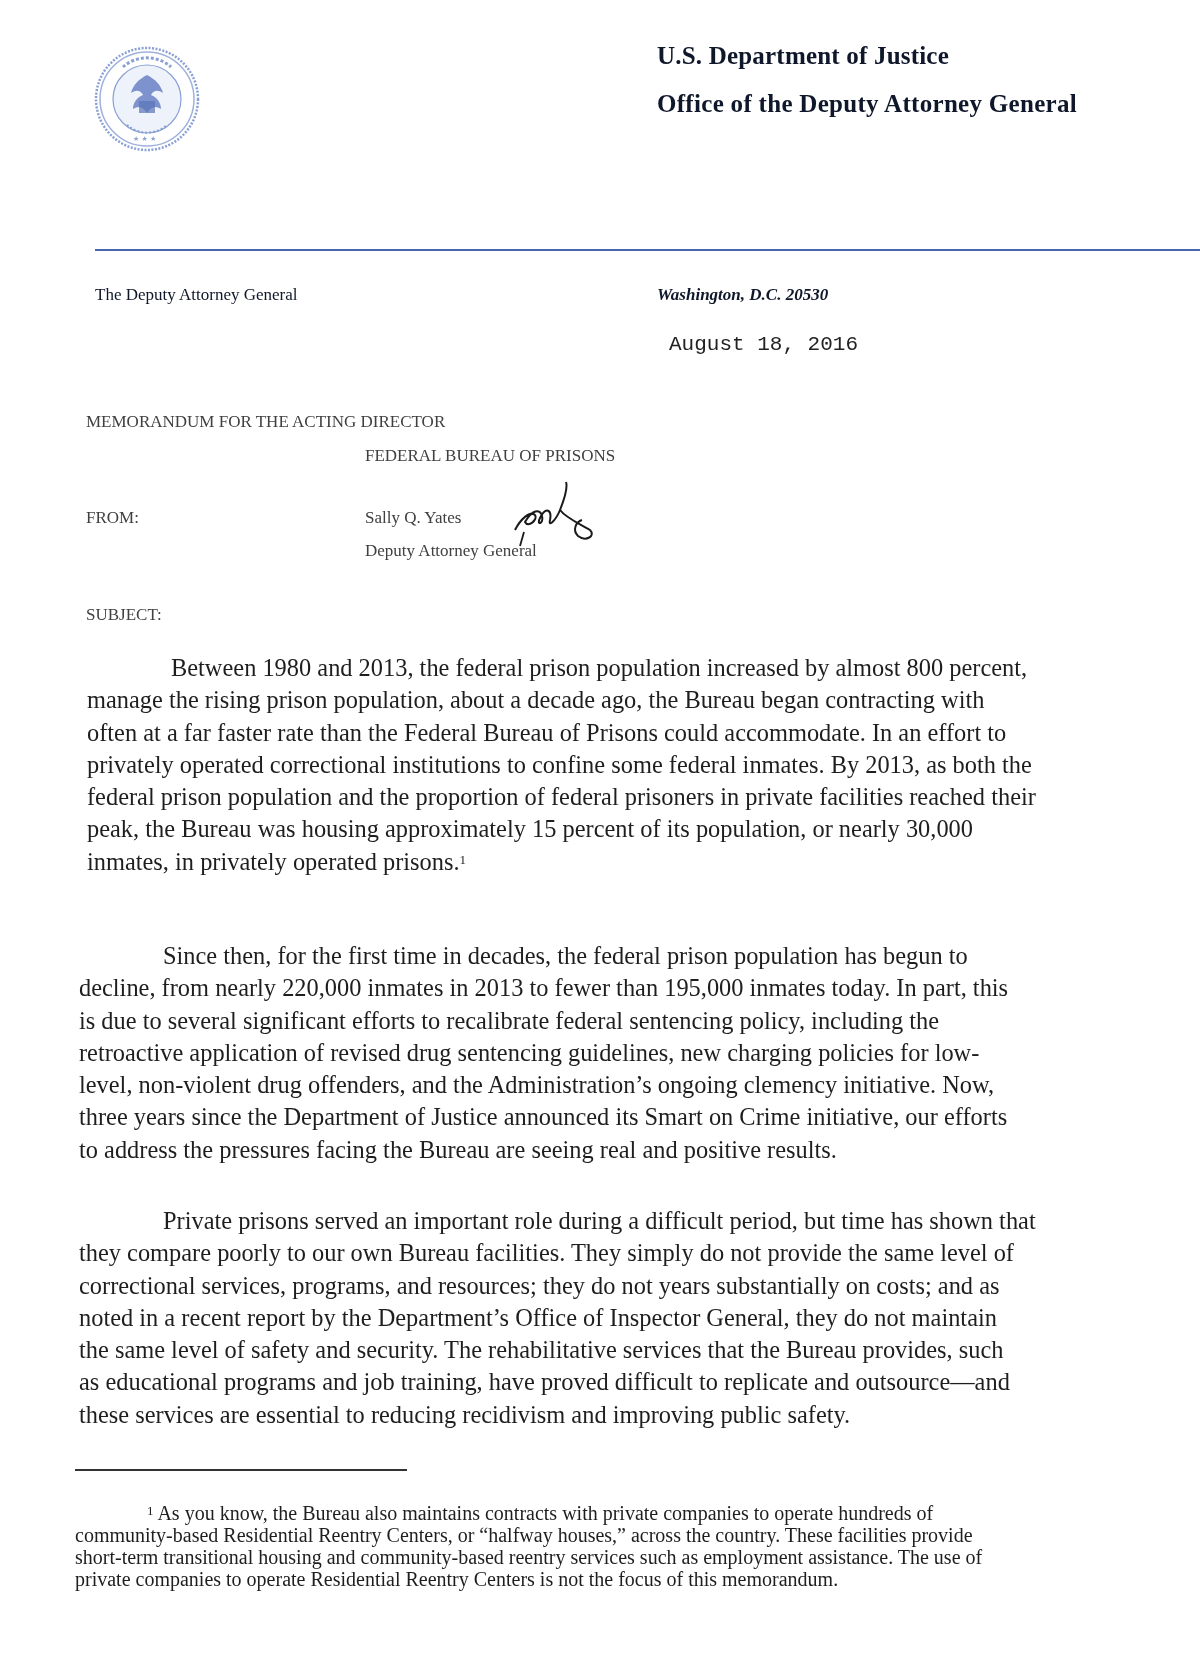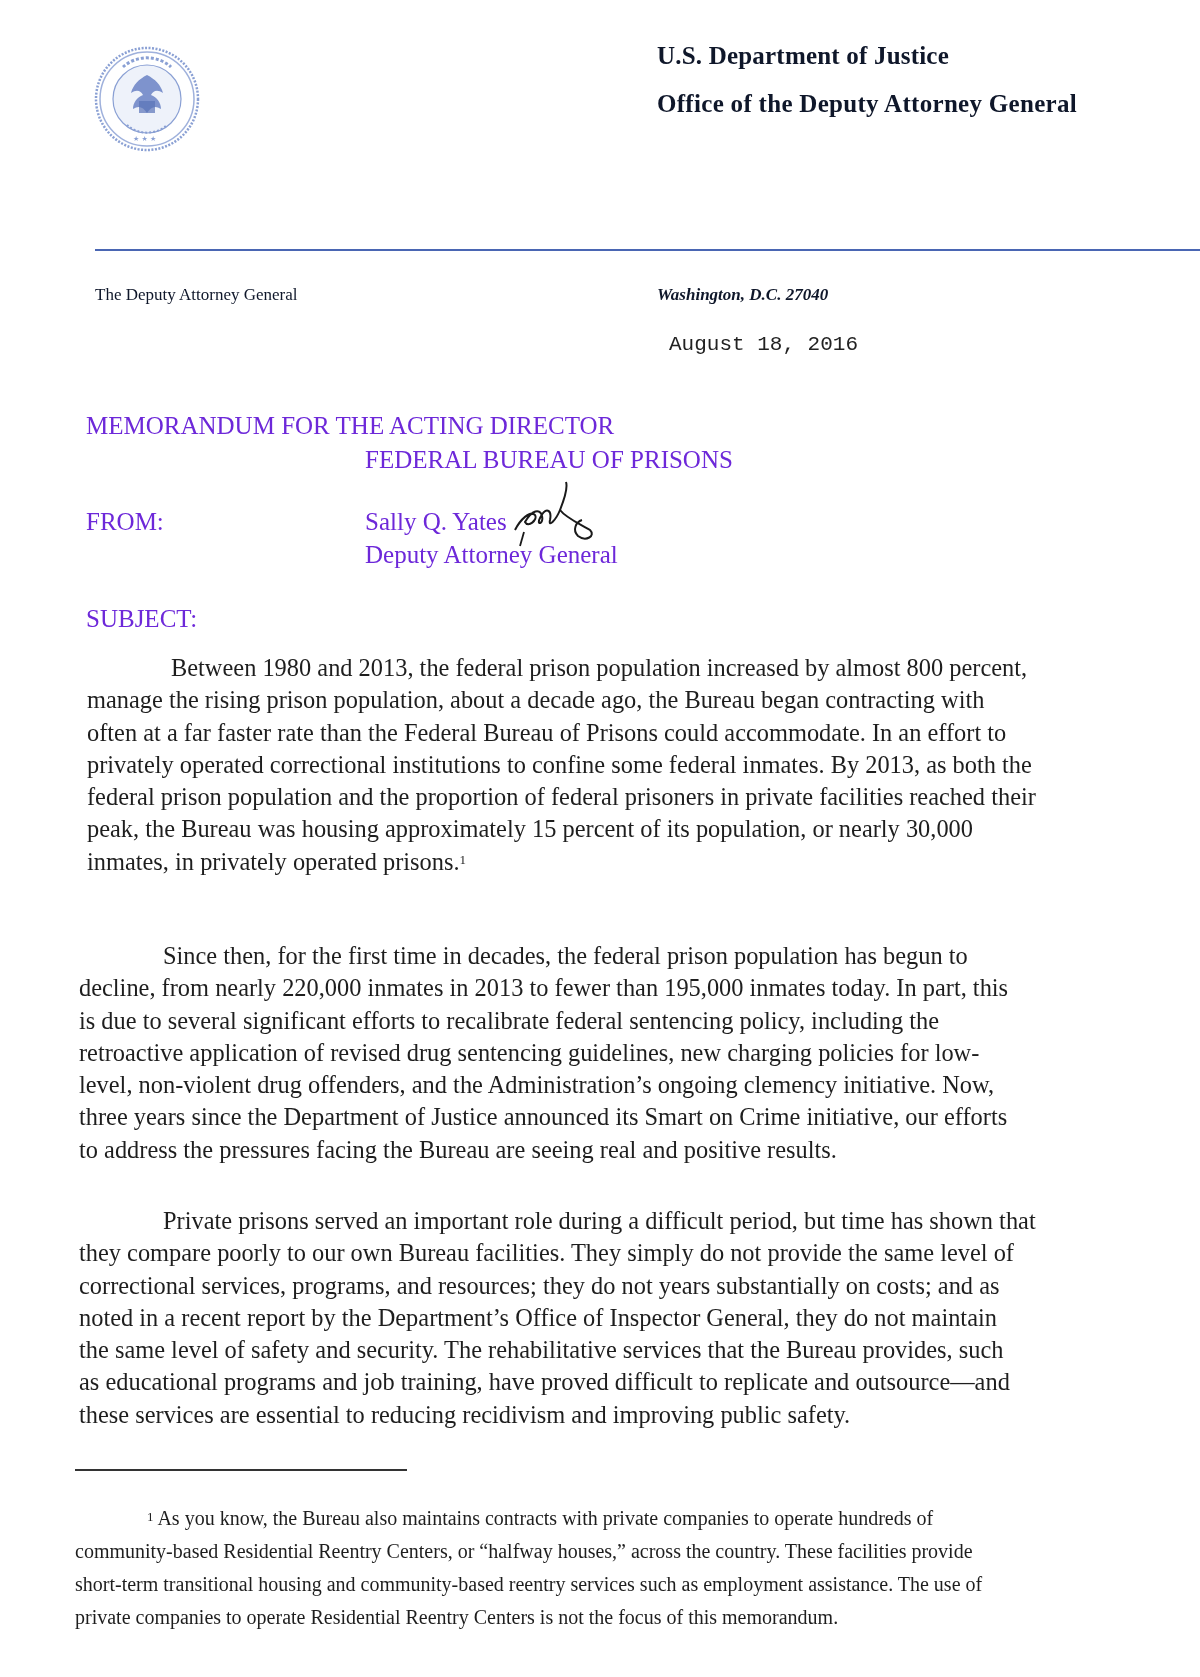--- a/index.html
+++ b/index.html
@@ -11,41 +11,41 @@
     .mono { font-family: "Liberation Mono", "DejaVu Sans Mono", monospace; margin-left: 12px; }
 
     .seal { left: 93px; top: 45px; width: 108px; height: 108px; }
     .hdr-title { left: 657px; top: 42px; font-size: 25px; font-weight: bold; letter-spacing: 0.2px; white-space: nowrap; }
     .hdr-sub { left: 657px; top: 90px; font-size: 25px; font-weight: bold; letter-spacing: 0.3px; white-space: nowrap; }
     .rule { left: 95px; top: 249px; width: 1105px; height: 2px; background: #4a66b3; }
     .office { left: 95px; top: 285px; font-size: 17px; white-space: nowrap; }
     .city { left: 657px; top: 285px; font-size: 17px; font-style: italic; font-weight: bold; white-space: nowrap; }
     .date { left: 657px; top: 333px; font-size: 21px; color: #222; white-space: nowrap; }
 
-    .txt { color: #6d28d9; font-size: 25px; white-space: nowrap; }
+    .txt { color: #404040; font-size: 17px; white-space: nowrap; }
     .memo-label { left: 86px; top: 412px; }
     .memo-to2 { left: 365px; top: 446px; }
     .from-label { left: 86px; top: 508px; }
     .from-name { left: 365px; top: 508px; }
     .from-title { left: 365px; top: 541px; }
     .subj-label { left: 86px; top: 605px; }
     .subj-value { left: 365px; top: 605px; text-decoration: underline; text-underline-offset: 4px; }
 
     .signature { left: 510px; top: 480px; width: 100px; height: 70px; }
 
     .para { left: 79px; width: 1060px; font-size: 24.4px; line-height: 32.3px; color: #1e1e1e; text-align: left; }
     .p1 { top: 652px; margin-left: 8px; }
     .p2 { top: 940px; }
     .p3 { top: 1205px; }
     .para .line { display: block; white-space: nowrap; }
     .para .line.first { padding-left: 84px; }
     sup { font-size: 13px; vertical-align: top; position: relative; top: -2px; }
 
     .fn-rule { left: 75px; top: 1469px; width: 332px; height: 1.5px; background: #333; }
-    .footnote { left: 75px; top: 1502px; width: 1060px; font-size: 20px; line-height: 33px; color: #1e1e1e; }
+    .footnote { left: 75px; top: 1502px; width: 1060px; font-size: 20px; line-height: 22px; color: #1e1e1e; }
     .footnote .line { display: block; white-space: nowrap; }
     .footnote .line.first { padding-left: 72px; }
   </style>
 </head>
 <body>
 
 <div class="page">
 
   <svg class="abs seal" viewBox="0 0 108 108">
     <circle cx="54" cy="54" r="51" fill="none" stroke="#8aa0d4" stroke-width="2.5" stroke-dasharray="2 1.5"></circle>
@@ -55,21 +55,21 @@
     <rect x="46" y="56" width="16" height="12" fill="#5a73b8" opacity="0.7"></rect>
     <path d="M30 22 A36 36 0 0 1 78 22" fill="none" stroke="#8aa0d4" stroke-width="3" stroke-dasharray="3 2"></path>
     <path d="M34 80 A30 30 0 0 0 74 80" fill="none" stroke="#8aa0d4" stroke-width="2" stroke-dasharray="2 2"></path>
     <text x="40" y="96" font-size="7" fill="#8aa0d4" font-family="DejaVu Sans, sans-serif">★ ★ ★</text>
   </svg>
 
   <div class="abs serif blue hdr-title">U.S. Department of Justice</div>
   <div class="abs serif blue hdr-sub">Office of the Deputy Attorney General</div>
   <div class="abs rule"></div>
   <div class="abs serif blue office">The Deputy Attorney General</div>
-  <div class="abs serif blue city">Washington, D.C. 27040</div>
+  <div class="abs serif blue city">Washington, D.C. 20530</div>
   <div class="abs mono date">August 18, 2016</div>
 
   <div class="abs serif txt memo-label"><span>MEMORANDUM FOR THE ACTING DIRECTOR</span></div>
   <div class="abs serif txt memo-to2">FEDERAL BUREAU OF PRISONS</div>
   <div class="abs serif txt from-label">FROM:</div>
   <div class="abs serif txt from-name">Sally Q. Yates</div>
   <div class="abs serif txt from-title">Deputy Attorney General</div>
 
   <svg class="abs signature" viewBox="0 0 100 70">
     <path d="M5 50 C10 40 20 30 25 35 C28 40 18 48 15 42 C22 30 30 28 32 36 C34 44 26 46 30 38 C36 26 42 30 40 40 C38 48 46 40 50 30 C54 20 58 8 56 2" fill="none" stroke="#1a1a1a" stroke-width="2"></path>

